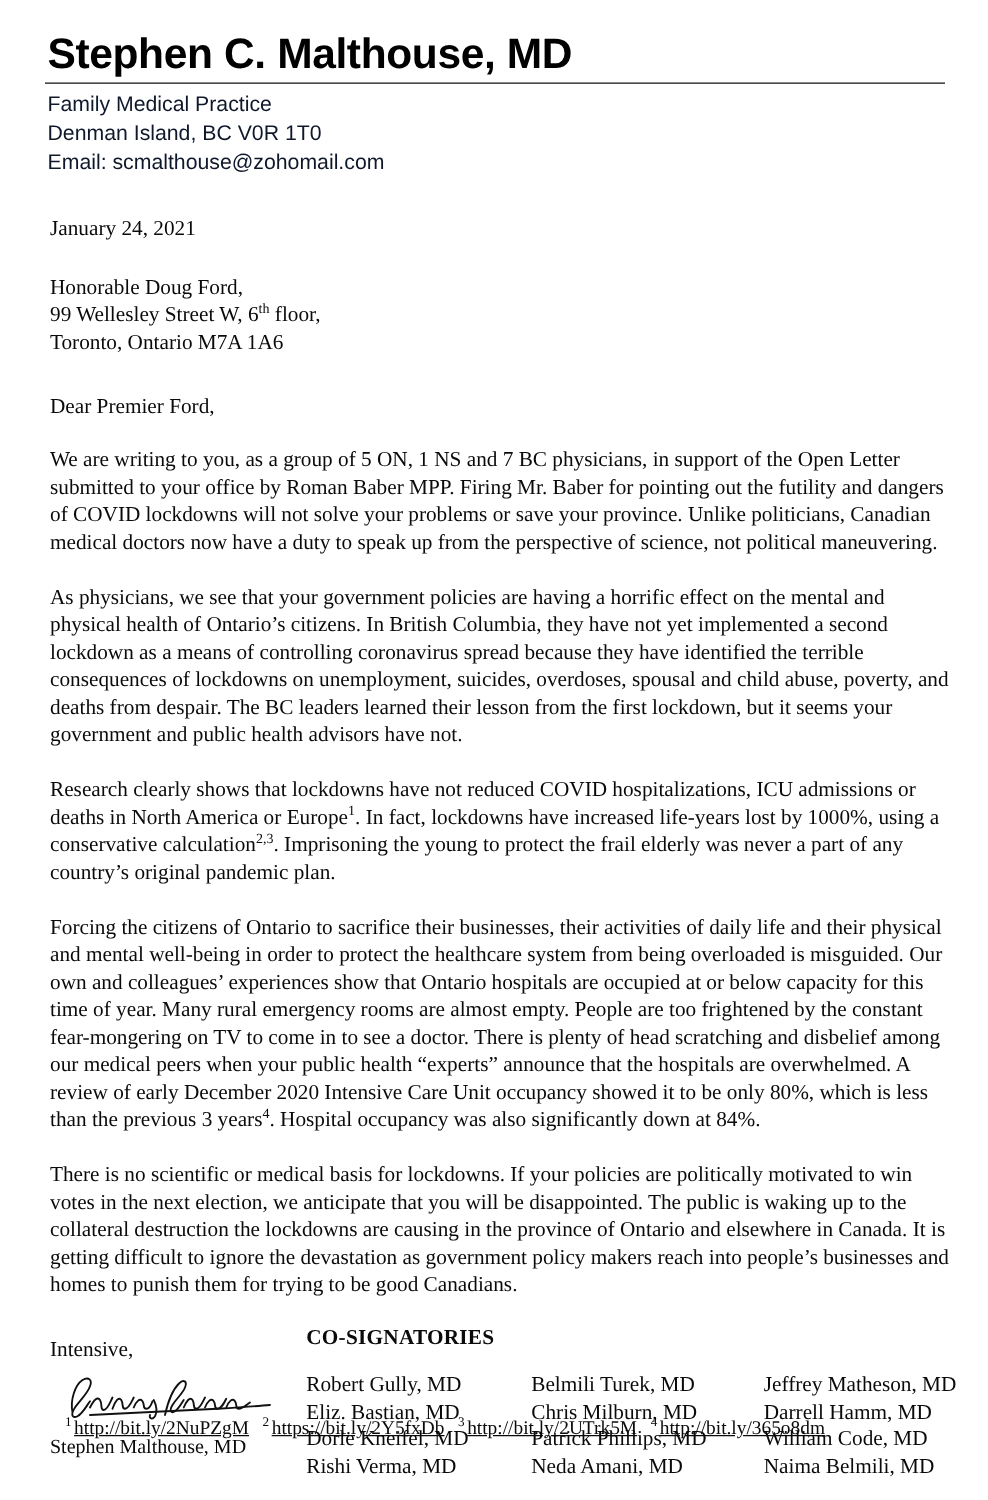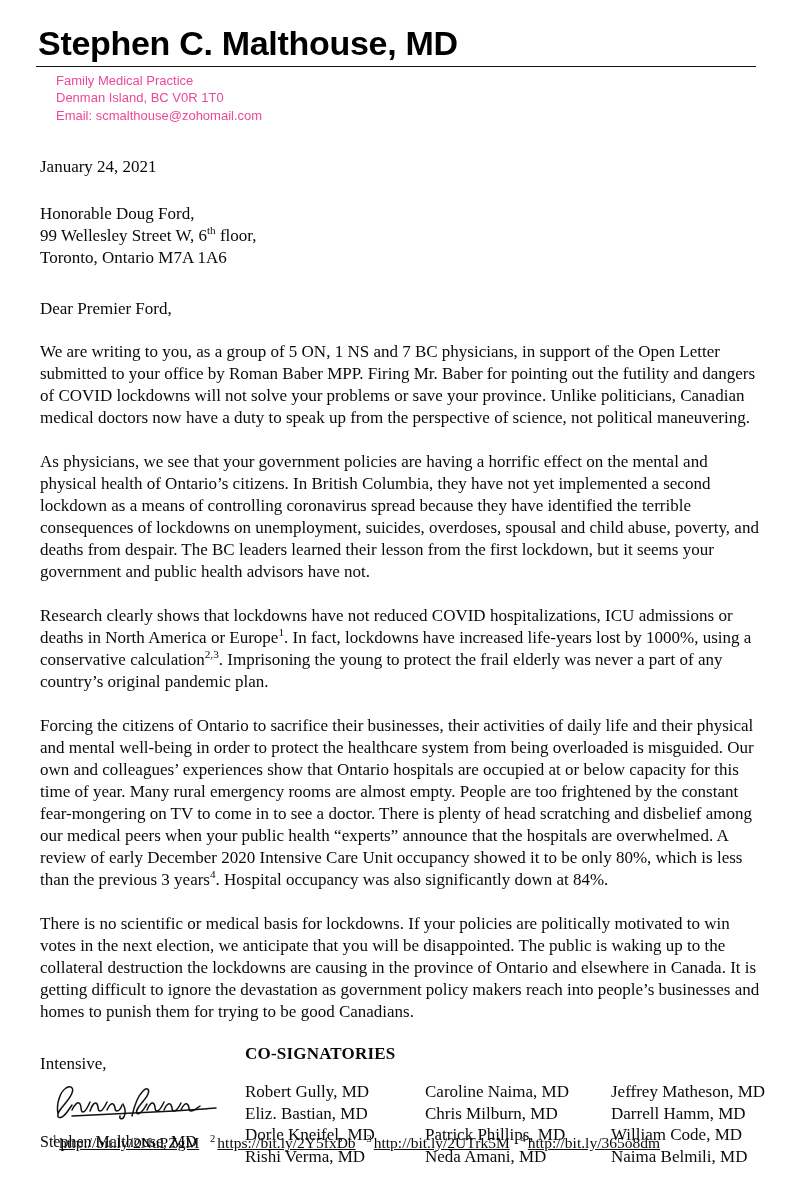--- a/index.html
+++ b/index.html
@@ -33,24 +33,24 @@
     color: #000;
   }
   .letterhead-rule {
     border: 0;
     border-top: 1.6px solid #111;
     margin: 0 0 5px 0;
     width: 720px;
   }
   .letterhead-lines {
     font-family: "Liberation Sans", sans-serif;
-    font-size: 13px;
+    font-size: 17px;
     line-height: 1.36;
-    margin-left: 20px;
-    color: #ec4899;
+    margin-left: 2px;
+    color: #0f172a;
   }
   .letterhead-lines div { white-space: pre; }
 
   
   .date-line {
     font-size: 17px;
     margin: 32px 0 0 4px;
   }
   .recipient {
     font-size: 17px;
@@ -223,21 +223,21 @@
         <div class="cosig-columns">
 
           <div class="cosig-col c1">
             <div class="cosig-name">Robert Gully, MD</div>
             <div class="cosig-name">Eliz. Bastian, MD</div>
             <div class="cosig-name">Dorle Kneifel, MD</div>
             <div class="cosig-name">Rishi Verma, MD</div>
           </div>
 
           <div class="cosig-col c2">
-            <div class="cosig-name">Caroline Naima, MD</div>
+            <div class="cosig-name">Belmili Turek, MD</div>
             <div class="cosig-name">Chris Milburn, MD</div>
             <div class="cosig-name">Patrick Phillips, MD</div>
             <div class="cosig-name">Neda Amani, MD</div>
           </div>
 
           <div class="cosig-col c3">
             <div class="cosig-name">Jeffrey Matheson, MD</div>
             <div class="cosig-name">Darrell Hamm, MD</div>
             <div class="cosig-name">William Code, MD</div>
             <div class="cosig-name">Naima Belmili, MD</div>

